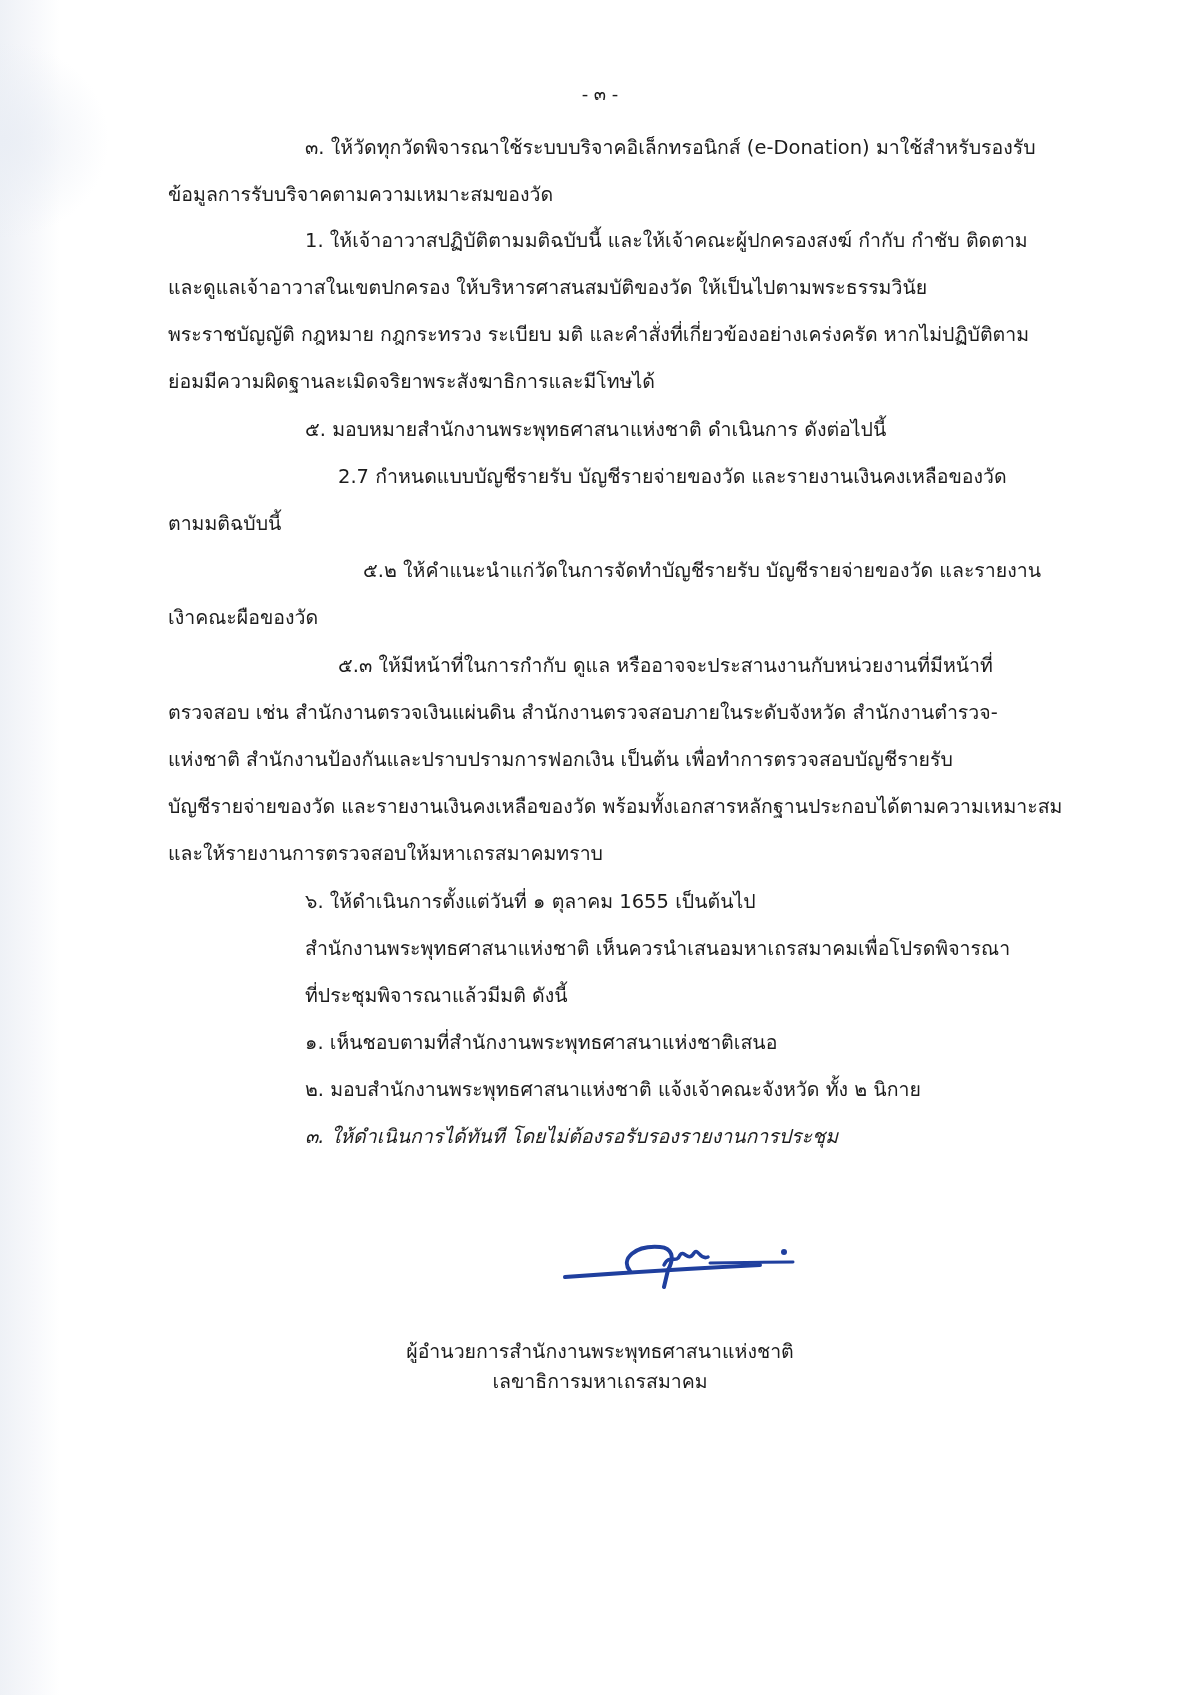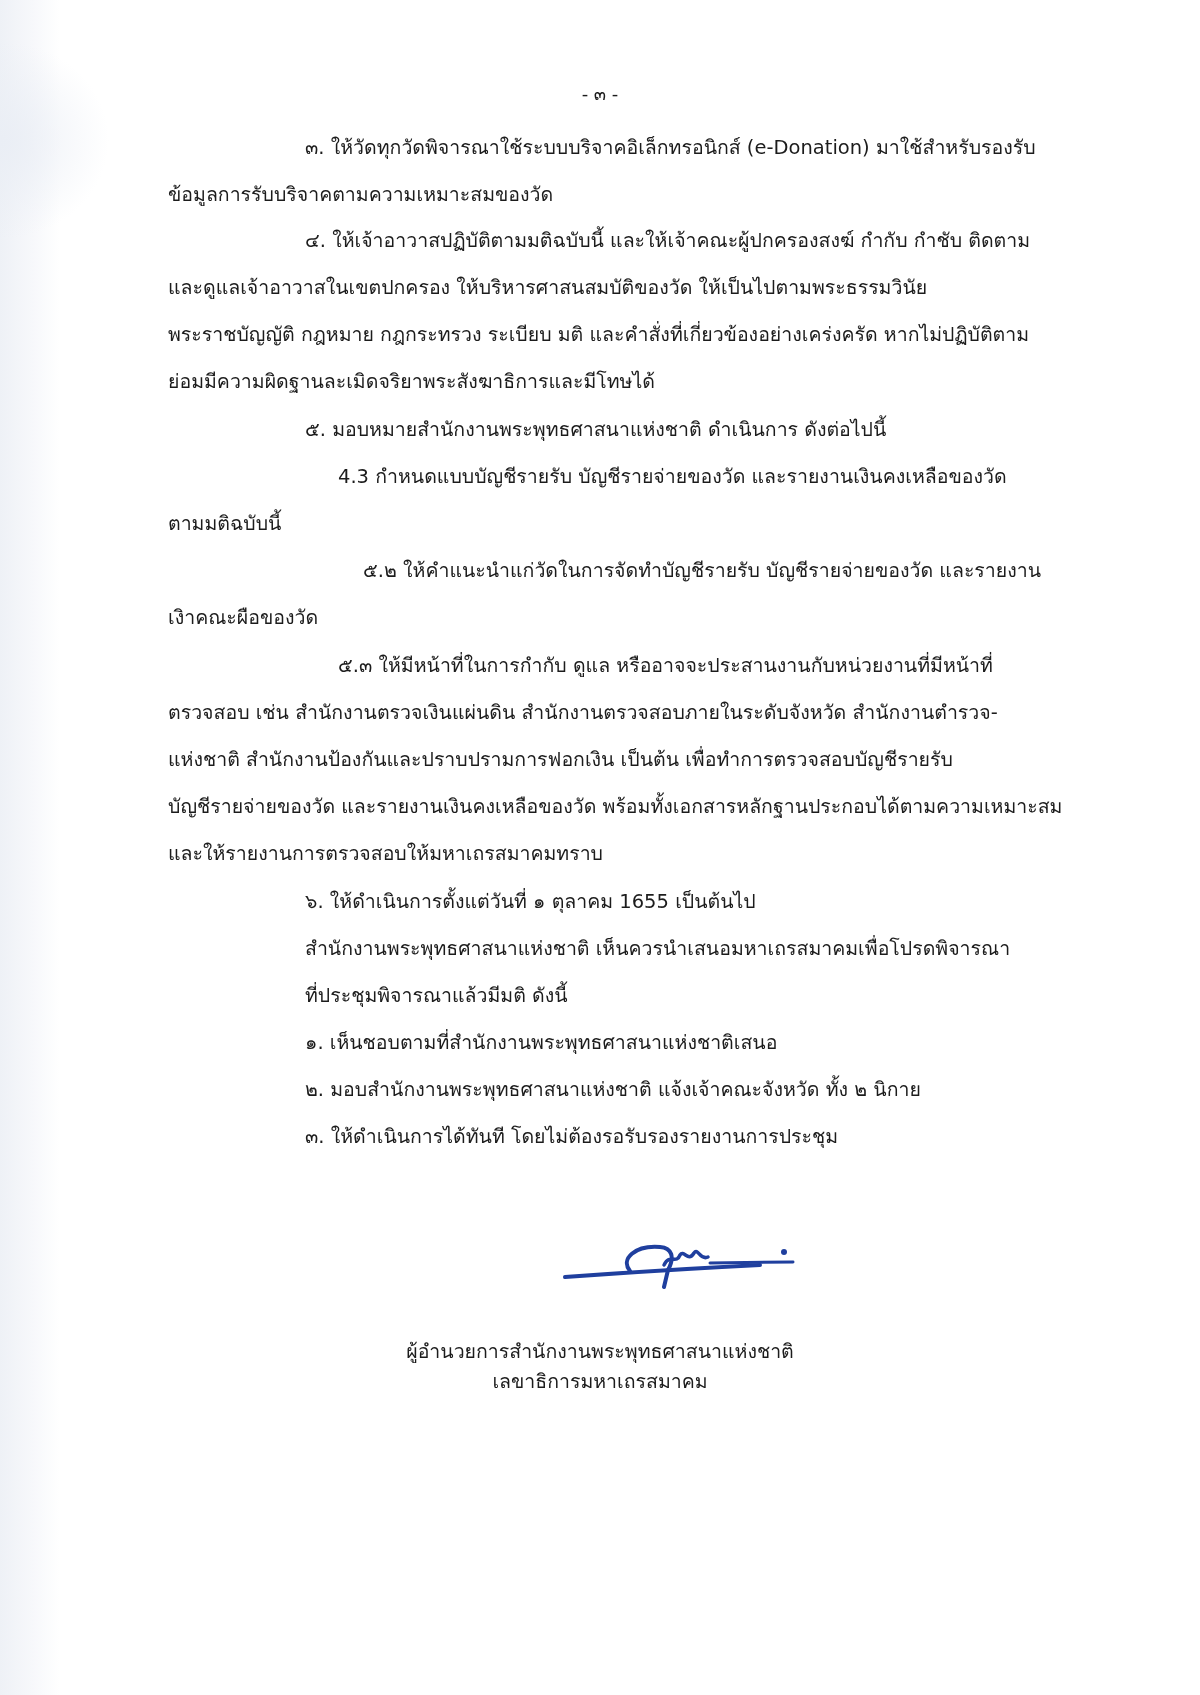--- a/index.html
+++ b/index.html
@@ -31,42 +31,42 @@
 <body>
 
 <div class="page-shade"></div>
 <div class="page-shade-top"></div>
 
 <div class="line page-num">- ๓ -</div>
 
 <div class="line" style="left:305px; top:134px; width:775px;">๓. ให้วัดทุกวัดพิจารณาใช้ระบบบริจาคอิเล็กทรอนิกส์ (e-Donation) มาใช้สำหรับรองรับ</div>
 <div class="line" style="left:168px; top:181px;">ข้อมูลการรับบริจาคตามความเหมาะสมของวัด</div>
 
-<div class="line" style="left:305px; top:227px;">๔. ให้เจ้าอาวาสปฏิบัติตามมติฉบับนี้ และให้เจ้าคณะผู้ปกครองสงฆ์ กำกับ กำชับ ติดตาม</div>
+<div class="line" style="left:305px; top:227px;">1. ให้เจ้าอาวาสปฏิบัติตามมติฉบับนี้ และให้เจ้าคณะผู้ปกครองสงฆ์ กำกับ กำชับ ติดตาม</div>
 <div class="line" style="left:168px; top:274px;">และดูแลเจ้าอาวาสในเขตปกครอง ให้บริหารศาสนสมบัติของวัด ให้เป็นไปตามพระธรรมวินัย</div>
 <div class="line" style="left:168px; top:321px;">พระราชบัญญัติ กฎหมาย กฎกระทรวง ระเบียบ มติ และคำสั่งที่เกี่ยวข้องอย่างเคร่งครัด หากไม่ปฏิบัติตาม</div>
 <div class="line" style="left:168px; top:368px;">ย่อมมีความผิดฐานละเมิดจริยาพระสังฆาธิการและมีโทษได้</div>
 
 <div class="line" style="left:305px; top:416px;">๕. มอบหมายสำนักงานพระพุทธศาสนาแห่งชาติ ดำเนินการ ดังต่อไปนี้</div>
-<div class="line" style="left:338px; top:463px;">4.3 กำหนดแบบบัญชีรายรับ บัญชีรายจ่ายของวัด และรายงานเงินคงเหลือของวัด</div>
+<div class="line" style="left:338px; top:463px;">2.7 กำหนดแบบบัญชีรายรับ บัญชีรายจ่ายของวัด และรายงานเงินคงเหลือของวัด</div>
 <div class="line" style="left:168px; top:510px;">ตามมติฉบับนี้</div>
 <div class="line" style="left:338px; top:557px;margin-left:25px;">๕.๒ ให้คำแนะนำแก่วัดในการจัดทำบัญชีรายรับ บัญชีรายจ่ายของวัด และรายงาน</div>
 <div class="line" style="left:168px; top:604px;">เงิาคณะผือของวัด</div>
 <div class="line" style="left:338px; top:652px;">๕.๓ ให้มีหน้าที่ในการกำกับ ดูแล หรืออาจจะประสานงานกับหน่วยงานที่มีหน้าที่</div>
 <div class="line" style="left:168px; top:699px;">ตรวจสอบ เช่น สำนักงานตรวจเงินแผ่นดิน สำนักงานตรวจสอบภายในระดับจังหวัด สำนักงานตำรวจ-</div>
 <div class="line" style="left:168px; top:746px;">แห่งชาติ สำนักงานป้องกันและปราบปรามการฟอกเงิน เป็นต้น เพื่อทำการตรวจสอบบัญชีรายรับ</div>
 <div class="line" style="left:168px; top:793px;">บัญชีรายจ่ายของวัด และรายงานเงินคงเหลือของวัด พร้อมทั้งเอกสารหลักฐานประกอบได้ตามความเหมาะสม</div>
 <div class="line" style="left:168px; top:840px;">และให้รายงานการตรวจสอบให้มหาเถรสมาคมทราบ</div>
 
 <div class="line" style="left:305px; top:888px;">๖. ให้ดำเนินการตั้งแต่วันที่ ๑ ตุลาคม 1655 เป็นต้นไป</div>
 <div class="line" style="left:305px; top:935px;">สำนักงานพระพุทธศาสนาแห่งชาติ เห็นควรนำเสนอมหาเถรสมาคมเพื่อโปรดพิจารณา</div>
 <div class="line" style="left:305px; top:982px;">ที่ประชุมพิจารณาแล้วมีมติ ดังนี้</div>
 <div class="line" style="left:305px; top:1029px;">๑. เห็นชอบตามที่สำนักงานพระพุทธศาสนาแห่งชาติเสนอ</div>
 <div class="line" style="left:305px; top:1076px;">๒. มอบสำนักงานพระพุทธศาสนาแห่งชาติ แจ้งเจ้าคณะจังหวัด ทั้ง ๒ นิกาย</div>
-<div class="line" style="left:305px; top:1123px;">๓. ให้ดำเนินการได้ทันที โดยไม่ต้องรอรับรองรายงานการประชุม</div>
+<div class="line" style="left:305px; top:1123px;font-style:italic;">๓. ให้ดำเนินการได้ทันที โดยไม่ต้องรอรับรองรายงานการประชุม</div>
 
 <svg class="signature" viewBox="0 0 300 70">
   <path d="M5 42 C 60 38, 120 34, 200 30" stroke="#1f3f9e" stroke-width="4" fill="none" stroke-linecap="round"></path>
   <path d="M70 36 C 60 24, 75 10, 100 12 C 112 13, 115 22, 108 35 L 104 52" stroke="#1f3f9e" stroke-width="4" fill="none" stroke-linecap="round"></path>
   <path d="M104 30 C 110 18, 116 30, 120 20 C 124 14, 128 28, 134 18 C 138 12, 140 26, 148 22" stroke="#1f3f9e" stroke-width="3.5" fill="none" stroke-linecap="round"></path>
   <path d="M150 28 L 233 27" stroke="#1f3f9e" stroke-width="3" fill="none" stroke-linecap="round"></path>
   <circle cx="224" cy="17" r="3" fill="#1f3f9e"></circle>
 </svg>
 
 <div class="sig-block" style="top:1319px;">

